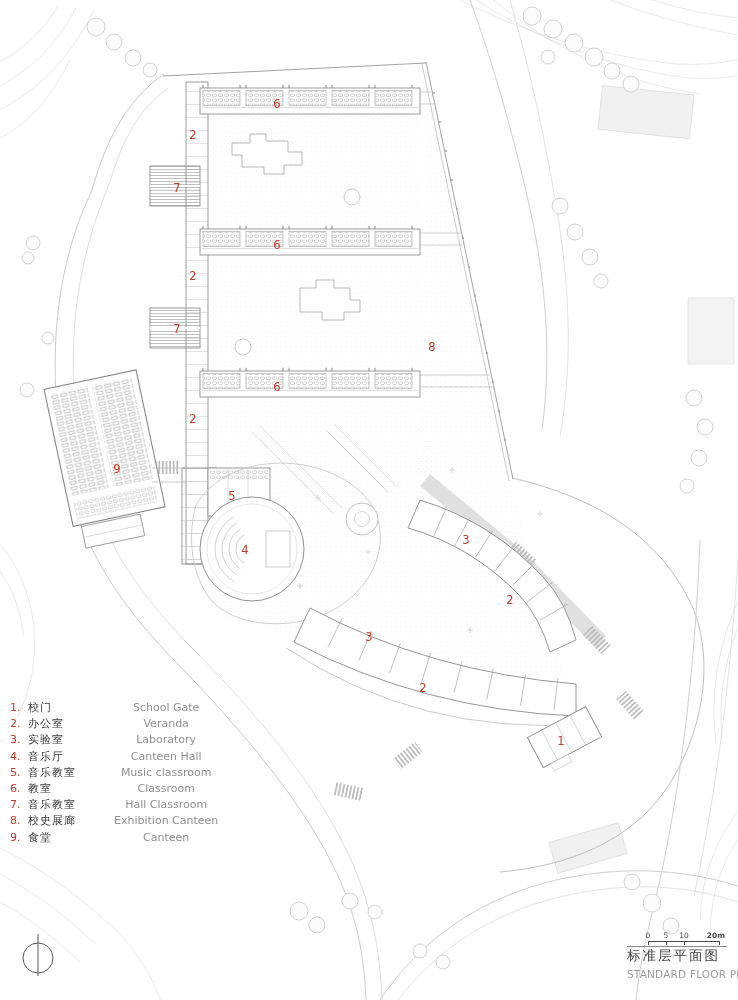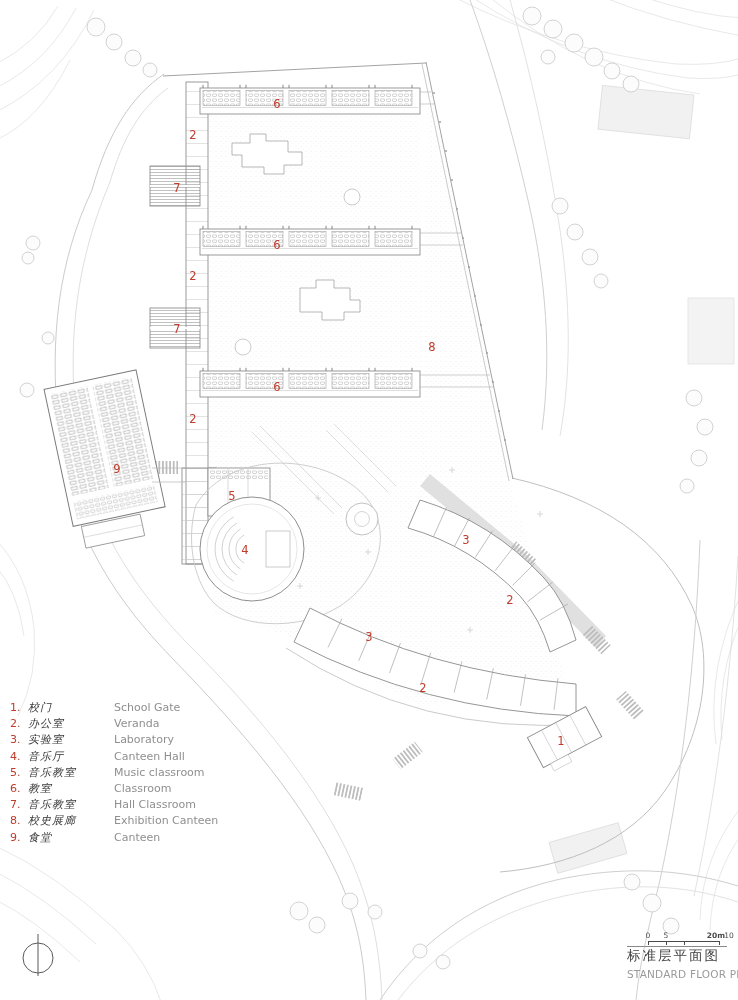--- a/index.html
+++ b/index.html
@@ -6,22 +6,22 @@
   .sheet{
     position:relative;width:738px;height:1000px;background:#fff;overflow:hidden;
     font-family:"DejaVu Sans","Liberation Sans",sans-serif;
   }
   svg{position:absolute;left:0;top:0;}
   text.plab{font-family:"DejaVu Sans","Liberation Sans",sans-serif;font-size:11.5px;fill:#bf3b2a;text-anchor:middle;}
   
   .legend{position:absolute;left:10px;top:701px;}
   .legend-row{display:grid;grid-template-columns:18px 86px auto;height:16.2px;font-size:11px;line-height:14px;white-space:nowrap;}
   .legend-num{color:#bf3b2a;}
-  .legend-cn{color:#383838;letter-spacing:1px;font-style:italic;}
-  .legend-en{color:#8f8f8f;}
+  .legend-cn{color:#383838;letter-spacing:1px;}
+  .legend-en{color:#8f8f8f;text-align:center;}
   
   .titleblock{position:absolute;left:627px;top:946px;width:100px;}
   .title-rule{border-top:1px solid #8a8a8a;width:100px;height:0;}
   .title-cn{font-size:13.5px;color:#3f3f3f;letter-spacing:2px;white-space:nowrap;}
   .title-en{margin-top:3px;font-size:10.5px;color:#9a9a9a;letter-spacing:0.2px;white-space:nowrap;}
   
   .scalebar{position:absolute;left:648px;top:931px;width:72px;height:16px;font-size:7.5px;color:#4a4a4a;}
   .sb-label{position:absolute;top:0;transform:translateX(-50%);}
   .sb-line{position:absolute;left:0;top:10px;width:72px;border-top:1px solid #4a4a4a;}
   .sb-tick{position:absolute;top:10px;width:1px;height:4px;background:#4a4a4a;}
@@ -381,21 +381,21 @@
   <div class="legend-row">
     <span class="legend-num">9.</span>
     <span class="legend-cn">食堂</span>
     <span class="legend-en">Canteen</span>
   </div>
 </div>
 
 <div class="scalebar">
   <span class="sb-label" style="left:0;">0</span>
   <span class="sb-label" style="left:18px;">5</span>
-  <span class="sb-label" style="left:36px;margin-left:45px;">10</span>
+  <span class="sb-label" style="left:36px;">10</span>
   <span class="sb-label" style="left:68px;font-weight:bold;">20m</span>
   <div class="sb-line"></div>
   <div class="sb-tick" style="left:0;"></div>
   <div class="sb-tick" style="left:18px;"></div>
   <div class="sb-tick" style="left:36px;"></div>
   <div class="sb-tick" style="left:71px;"></div>
 </div>
 
 <div class="titleblock">
   <div class="title-rule"></div>

